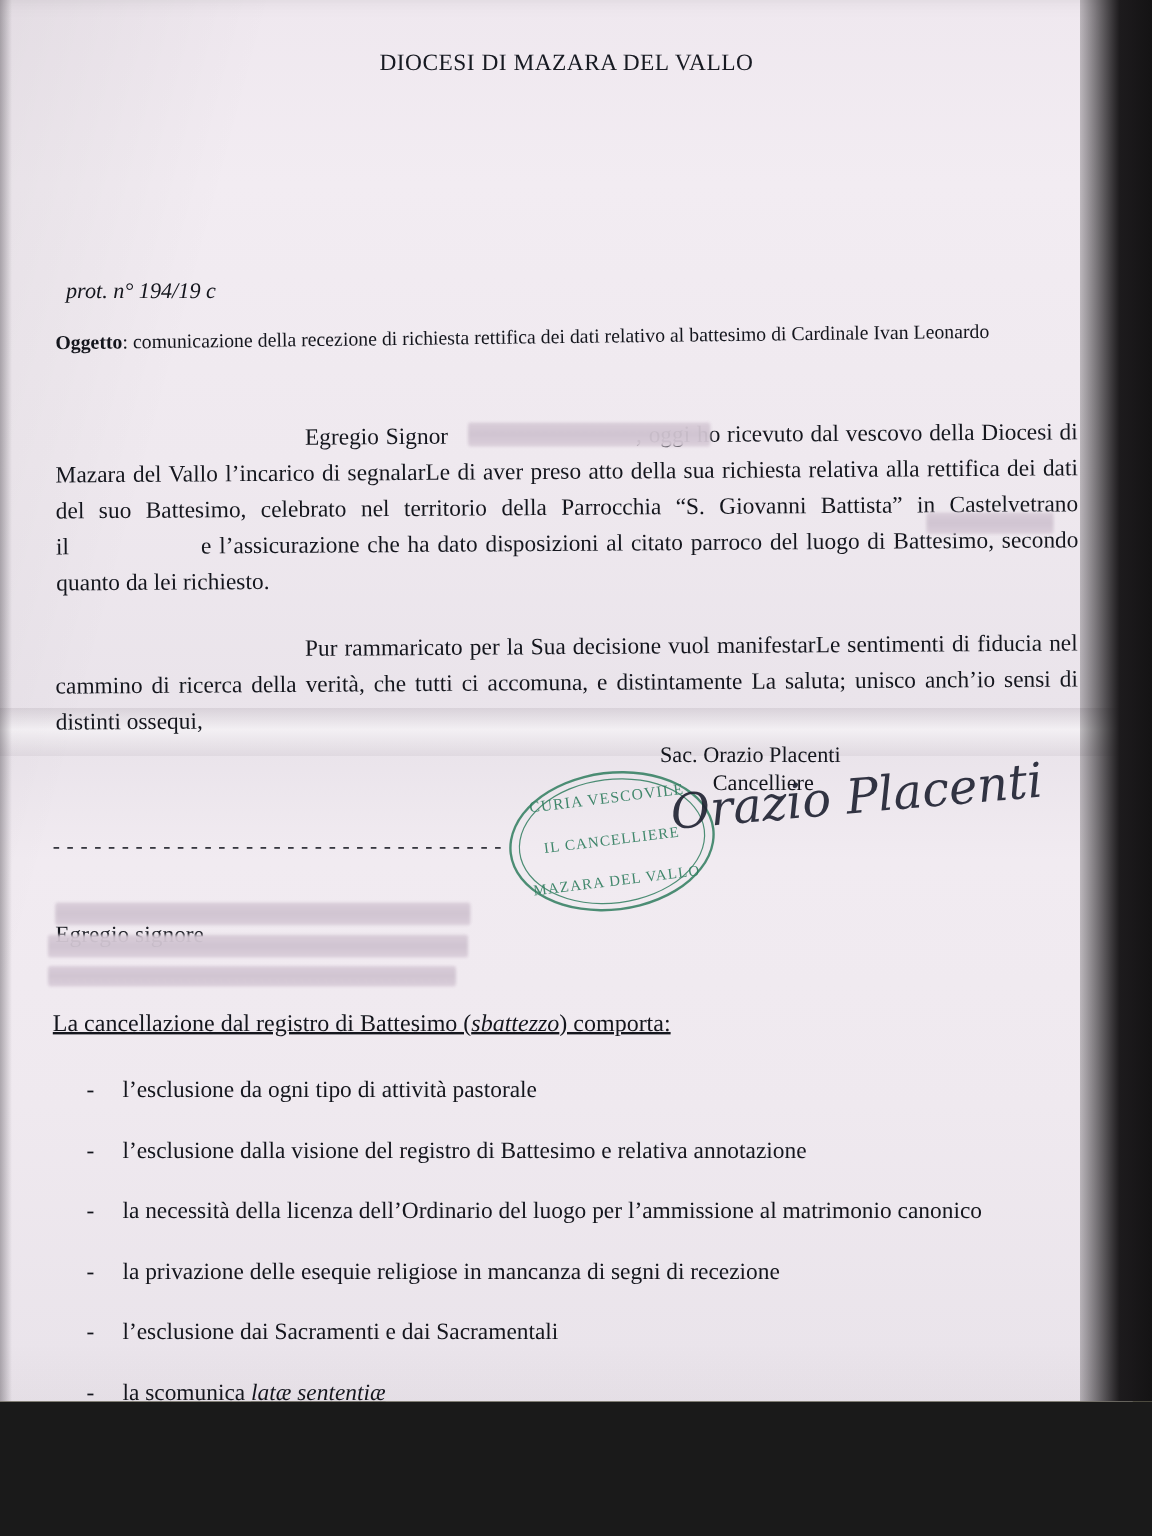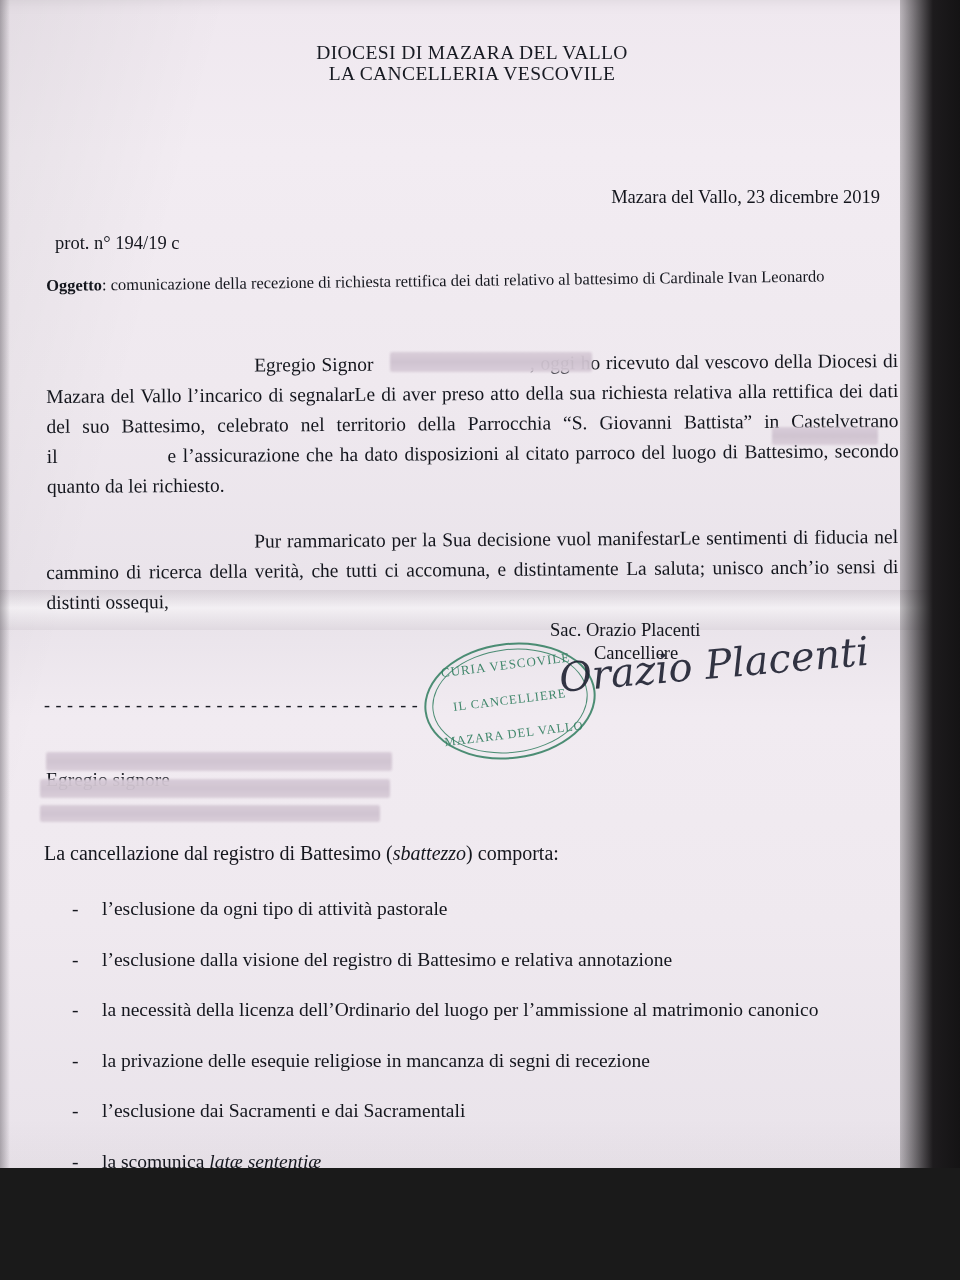--- a/index.html
+++ b/index.html
@@ -64,20 +64,21 @@
   #header-l1 { top: 42px; left: 0; }
   #header-l2 { top: 63px; left: 0; }
   #place-date {
     top: 187px; left: 0; width: 880px;
     text-align: right;
     font-size: 18.5px;
   }
   #prot {
     top: 233px; left: 55px;
     font-size: 18.5px;
+    font-style: italic;
   }
   #oggetto {
     top: 276px; left: 46px;
     font-size: 16.5px;
     width: 860px;
     transform: rotate(-0.7deg);
     transform-origin: left top;
   }
   #oggetto b { font-weight: bold; margin-top: 28px; }
   .para {
@@ -168,20 +169,21 @@
     font-family: "DejaVu Serif", serif;
     font-style: italic;
     font-size: 40px;
     transform: rotate(-5deg);
     opacity: 0.9;
     white-space: nowrap;
   }
   #list-lead {
     top: 842px; left: 44px;
     font-size: 20px;
+    text-decoration: underline;
   }
   #list-lead i { font-style: italic; }
   #bullet-list {
     position: absolute;
     top: 872px; left: 68px;
     width: 870px;
     margin: 0; padding: 0;
     list-style: none;
   }
   #bullet-list li {
@@ -206,23 +208,21 @@
 
 <div id="page">
 
   <div id="paper"></div>
   <div class="shade" id="fold-band"></div>
   <div class="shade" id="bottom-shade"></div>
   <div class="shade" id="left-edge"></div>
   <div class="shade" id="right-dark"></div>
 
   <div class="doc-text" id="header-l1">DIOCESI DI MAZARA DEL VALLO</div>
-  <div class="doc-text" id="header-l2">LA CANCELLERIA VESCOVILE</div>
-
-  <div class="doc-text" id="place-date">Mazara del Vallo, 23 dicembre 2019</div>
+
 
   <div class="doc-text" id="prot">prot. n° 194/19 c</div>
 
   <div class="doc-text" id="oggetto">
     <b>Oggetto</b><span>: comunicazione della recezione di richiesta rettifica dei dati relativo al battesimo di Cardinale Ivan Leonardo</span>
   </div>
 
   <div class="doc-text para" id="para1">
     <span class="indent"></span><span>Egregio Signor</span>&nbsp;&nbsp;&nbsp;&nbsp;&nbsp;&nbsp;&nbsp;&nbsp;&nbsp;&nbsp;&nbsp;&nbsp;&nbsp;&nbsp;&nbsp;&nbsp;&nbsp;&nbsp;&nbsp;&nbsp;&nbsp;&nbsp;&nbsp;&nbsp;&nbsp;&nbsp;&nbsp;&nbsp;<span>,</span>
     <span>oggi ho ricevuto dal vescovo della Diocesi di Mazara del Vallo l’incarico di segnalarLe di aver preso atto della sua richiesta relativa alla rettifica dei dati del suo Battesimo, celebrato nel territorio della Parrocchia “S. Giovanni Battista” in Castelvetrano il</span>&nbsp;&nbsp;&nbsp;&nbsp;&nbsp;&nbsp;&nbsp;&nbsp;&nbsp;&nbsp;&nbsp;&nbsp;&nbsp;&nbsp;&nbsp;&nbsp;&nbsp;<span>e l’assicurazione che ha dato disposizioni al citato parroco del luogo di Battesimo, secondo quanto da lei richiesto.</span>

